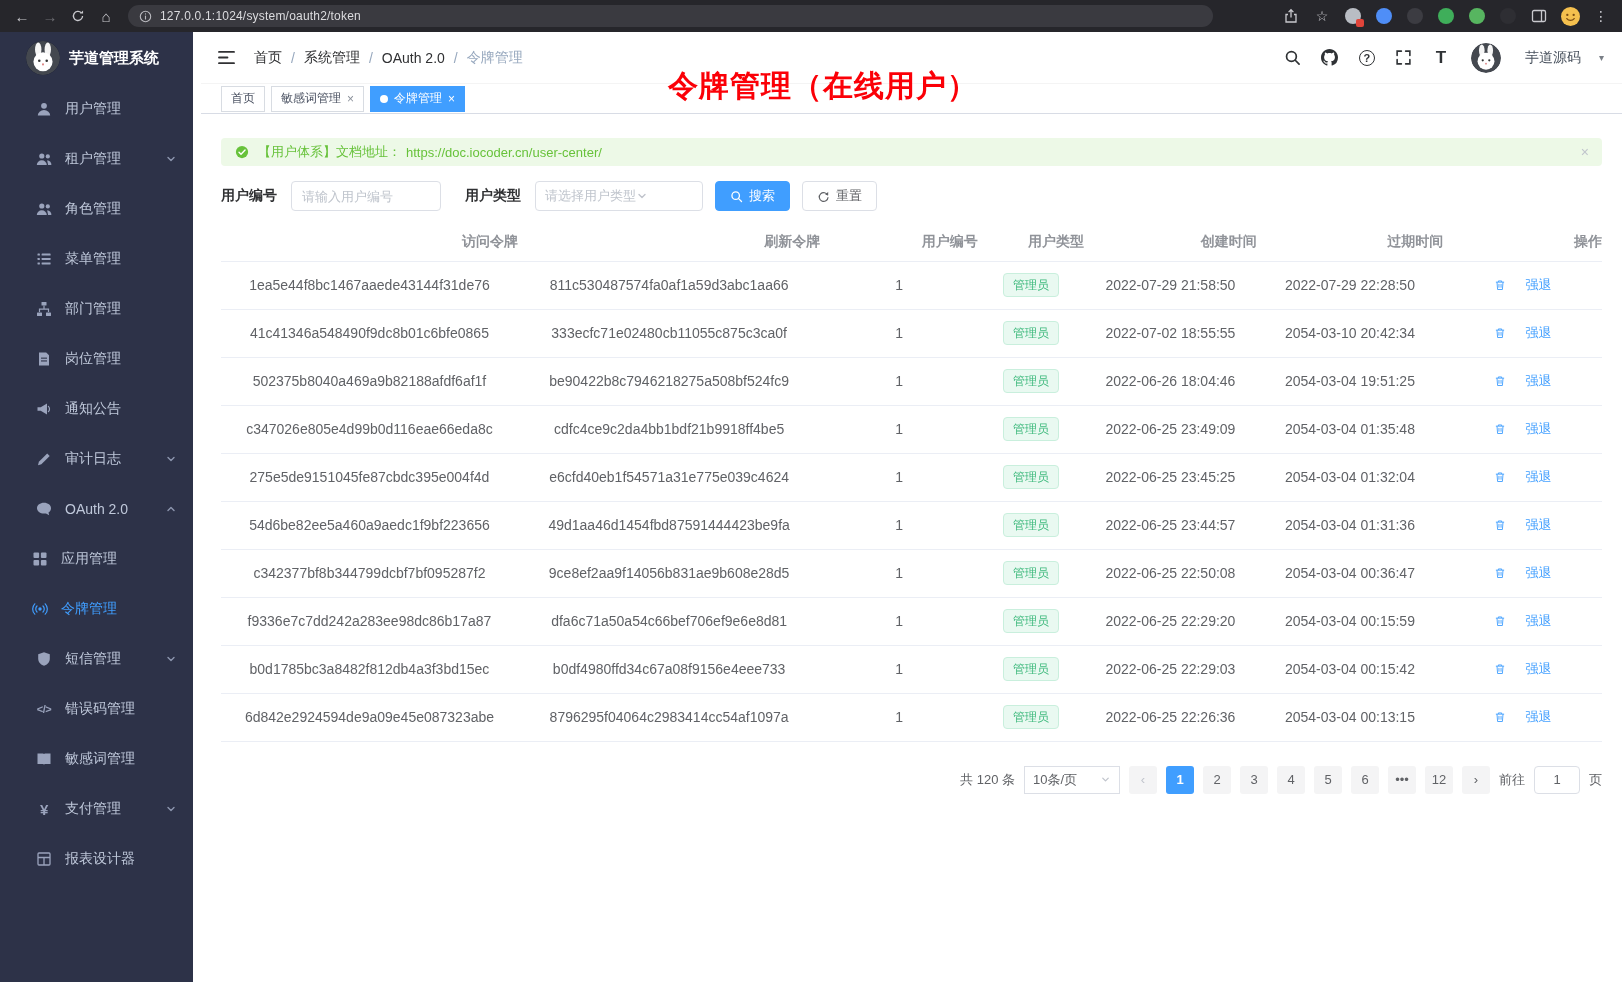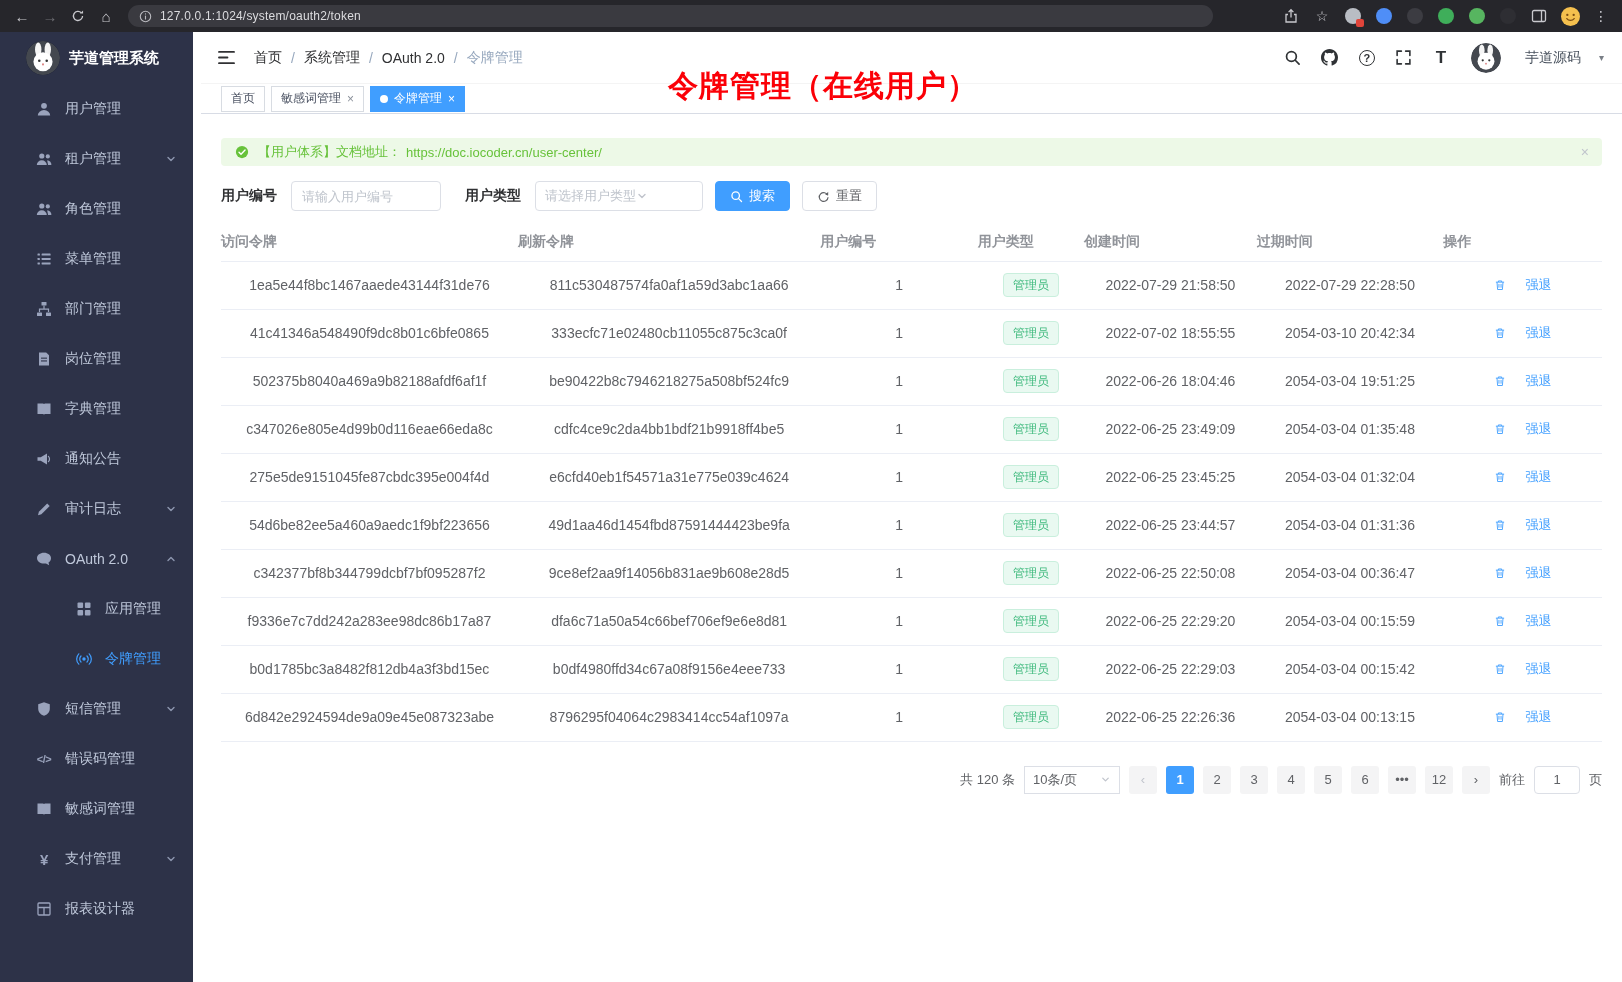--- a/index.html
+++ b/index.html
@@ -31,21 +31,21 @@
 .sidebar { width:193px; background:#2d3248; flex:none; display:flex; flex-direction:column; overflow:hidden; }
 .main { flex:1; display:flex; flex-direction:column; overflow:hidden; background:#fff;padding-left:8px; }
 
 
 .logo-row { height:52px; flex:none; display:flex; align-items:center; padding-left:26px; }
 .logo-avatar { width:34px; height:34px; border-radius:50%; overflow:hidden; flex:none; background:#1e2233; }
 .logo-title { color:#fff; font-weight:bold; font-size:15px; margin-left:9px; white-space:nowrap; }
 .menu { flex:1; }
 .menu-item { height:50px; display:flex; align-items:center; padding:0 16px 0 36px;
   color:#bfc8da; font-size:14px; cursor:pointer; }
-.menu-item.sub { padding-left:76px; }
+.menu-item.sub { padding-left:32px; }
 .menu-item.active { color:#409eff; }
 .mi-icon { width:16px; height:16px; margin-right:13px; flex:none; color:#9aa3bc;
   display:flex; align-items:center; justify-content:center; }
 .menu-item.active .mi-icon { color:#409eff; }
 .mi-icon.txt { font-size:11px; font-weight:bold; letter-spacing:-.5px; }
 .mi-icon.txt.big { font-size:15px; }
 .mi-label { flex:1; white-space:nowrap; }
 .chev { width:12px; height:12px; color:#8d96ae; }
 .chev.up { transform:rotate(180deg); }
 
@@ -93,21 +93,21 @@
 .fselect { width:168px; height:30px; border:1px solid #dcdfe6; border-radius:4px; padding:0 9px;
   font-size:13px; color:#bfc4cc; display:flex; align-items:center; justify-content:flex-start; }
 .fselect .chev-d { width:12px; height:12px; color:#c0c4cc; }
 .btn { height:30px; border-radius:4px; font-size:13px; display:inline-flex; align-items:center;
   padding:0 14px; gap:6px; cursor:pointer; white-space:nowrap; }
 .btn .bic { width:13px; height:13px; }
 .btn-primary { background:#409eff; border:1px solid #409eff; color:#fff; margin-left:12px; }
 .btn-plain { background:#fff; border:1px solid #dcdfe6; color:#606266; margin-left:12px; }
 
 .tbl { width:100%; border-collapse:collapse; margin-top:12px; table-layout:fixed; }
-.tbl th { height:38px; font-size:14px; color:#909399; font-weight:bold; text-align:left;
+.tbl th { height:38px; font-size:14px; color:#909399; font-weight:bold; text-align:right;
   border-bottom:1px solid #ebeef5; white-space:nowrap; }
 .tbl td { height:48px; font-size:14px; color:#606266; text-align:center;
   border-bottom:1px solid #ebeef5; white-space:nowrap; overflow:hidden; }
 .tag { display:inline-block; padding:0 9px; height:24px; line-height:22px; font-size:12px;
   color:#3db97c; background:#e9f9f1; border:1px solid #c9efdd; border-radius:4px; }
 .act { color:#409eff; font-size:13px; display:inline-flex; align-items:center; gap:20px; cursor:pointer; }
 .act .tic { width:12px; height:12px; }
 
 .pager { display:flex; align-items:center; justify-content:flex-end; margin-top:24px; gap:9px;
   font-size:13px; color:#606266; }
@@ -288,28 +288,20 @@
               <path d="M3 1.5h7.2L13 4.3v10.2H3z"></path>
               <rect x="5" y="6.6" width="6" height="1.1" fill="#2d3248"></rect>
               <rect x="5" y="9.4" width="6" height="1.1" fill="#2d3248"></rect>
             </svg>
           </span>
           <span class="mi-label">岗位管理</span>
         </div>
         <div class="menu-item">
           <span class="mi-icon">
             <svg viewBox="0 0 16 16" fill="currentColor">
-              <path d="M1.5 2.6H7a1.4 1.4 0 0 1 1 .5 1.4 1.4 0 0 1 1-.5h5.5v10.3H9.2a1.6 1.6 0 0 0-1.2.7 1.6 1.6 0 0 0-1.2-.7H1.5z"></path>
-            </svg>
-          </span>
-          <span class="mi-label">字典管理</span>
-        </div>
-        <div class="menu-item">
-          <span class="mi-icon">
-            <svg viewBox="0 0 16 16" fill="currentColor">
               <path d="M1.5 6.2h3.2L11 2.4v11.2L4.7 9.8H1.5z"></path>
               <path d="M12.4 5.4a3.6 3.6 0 0 1 0 5.2" fill="none" stroke="currentColor" stroke-width="1.2" stroke-linecap="round"></path>
             </svg>
           </span>
           <span class="mi-label">通知公告</span>
         </div>
         <div class="menu-item">
           <span class="mi-icon">
             <svg viewBox="0 0 16 16" fill="currentColor">
               <path d="M2 14.2l.9-3.4 8.3-8.3 2.5 2.5-8.3 8.3z"></path>

